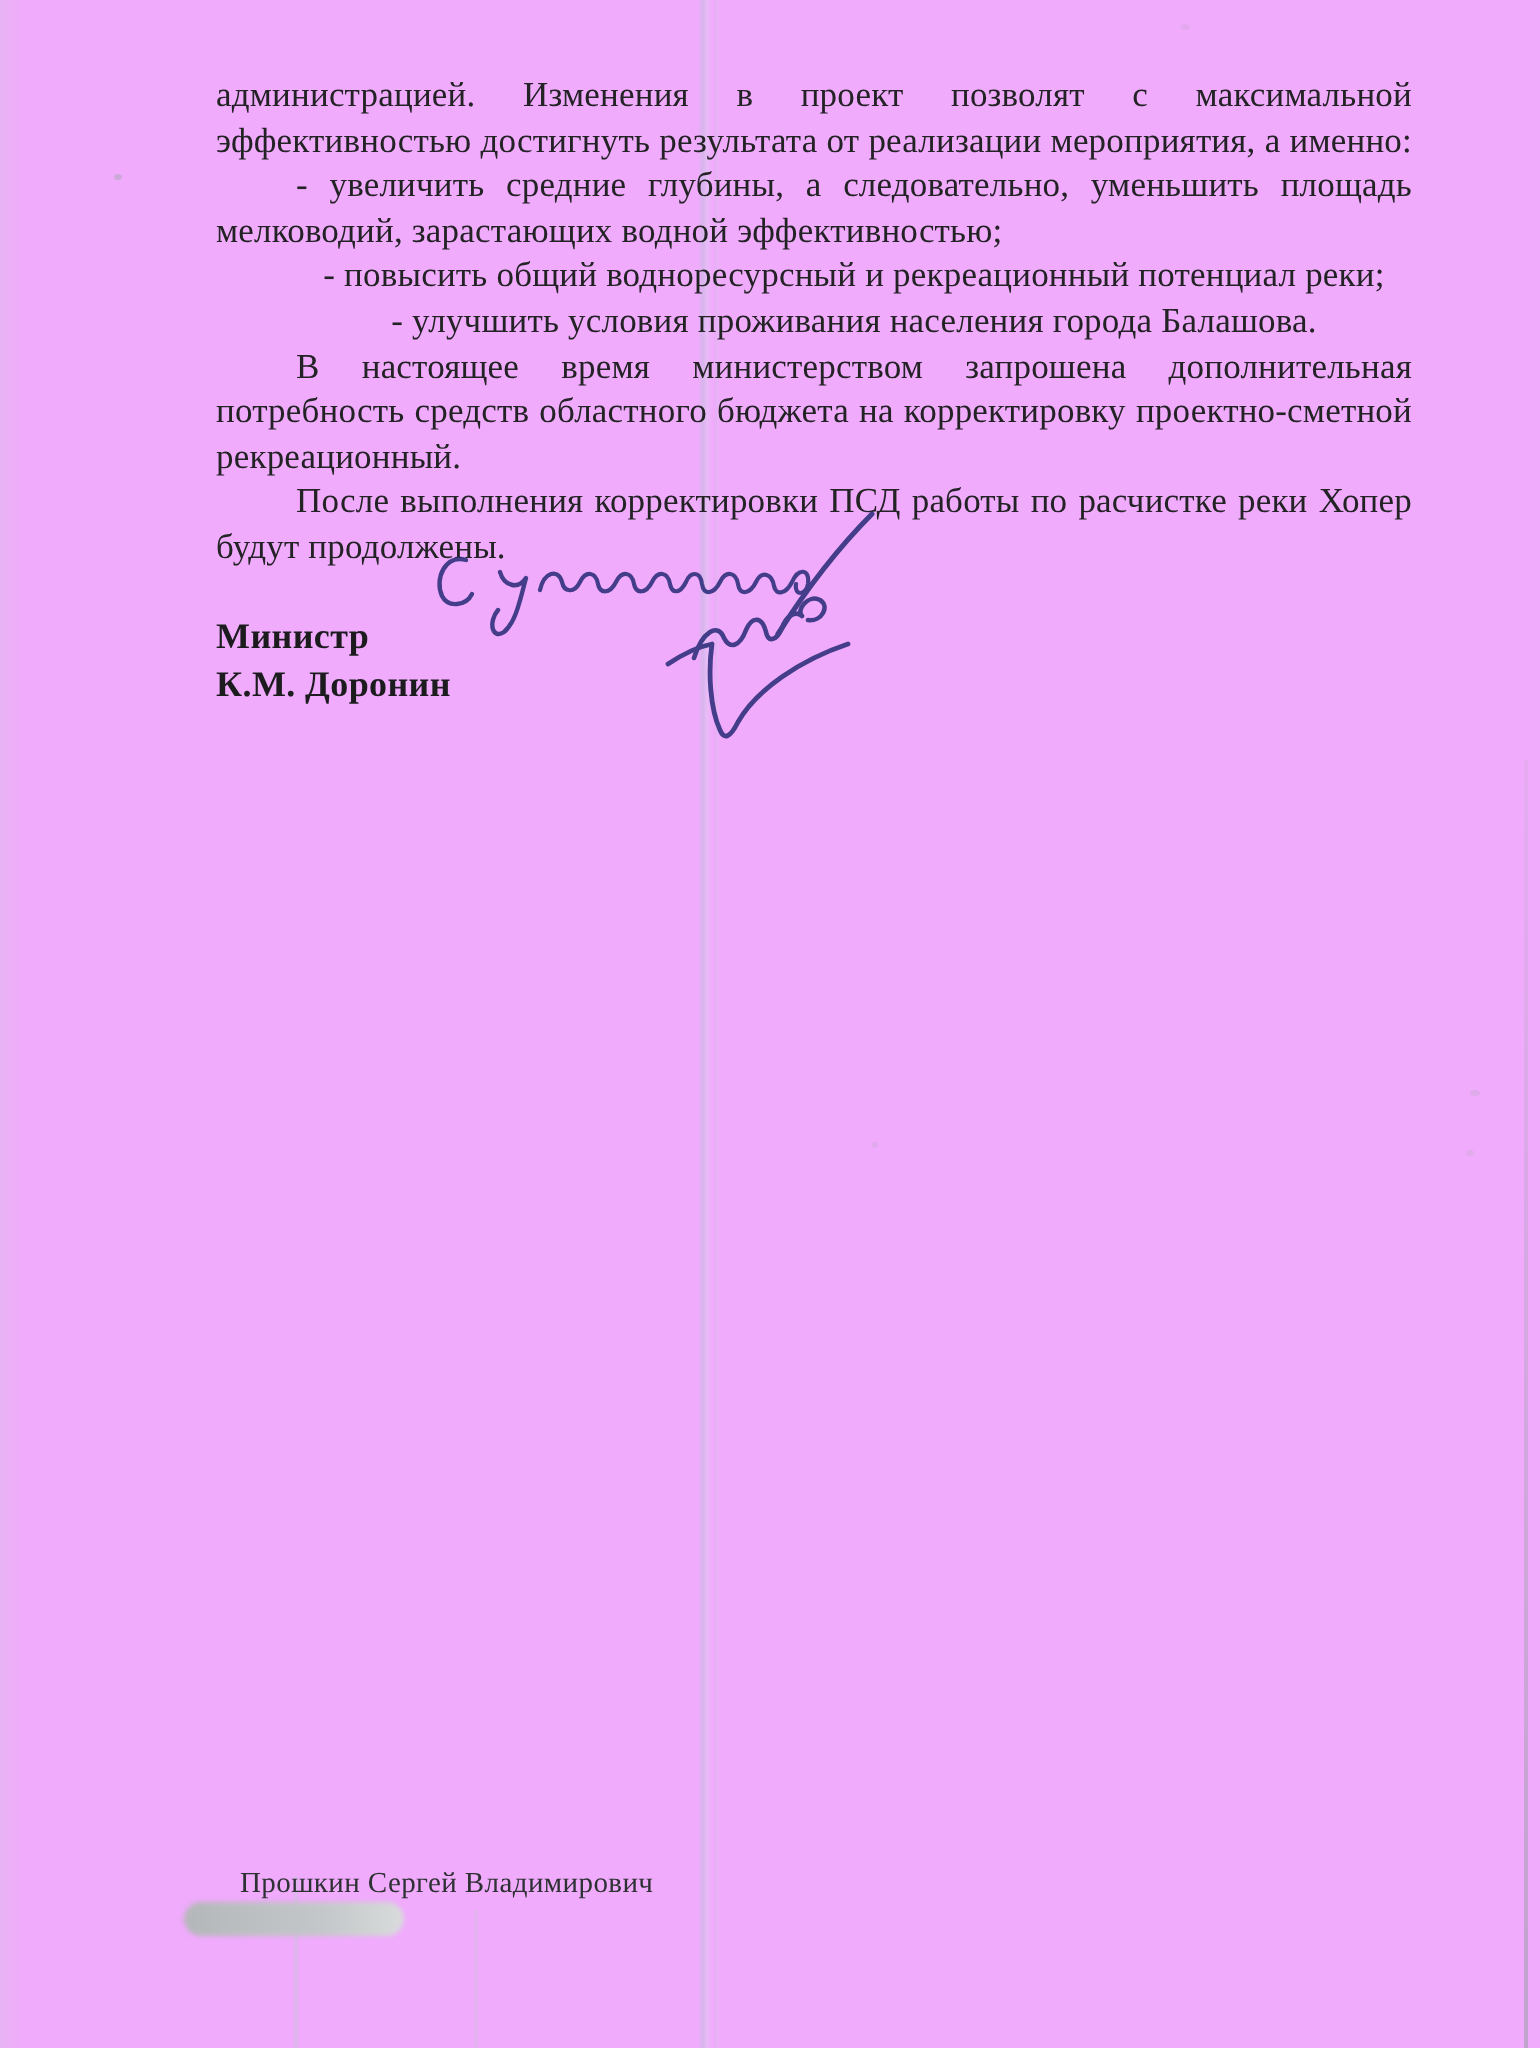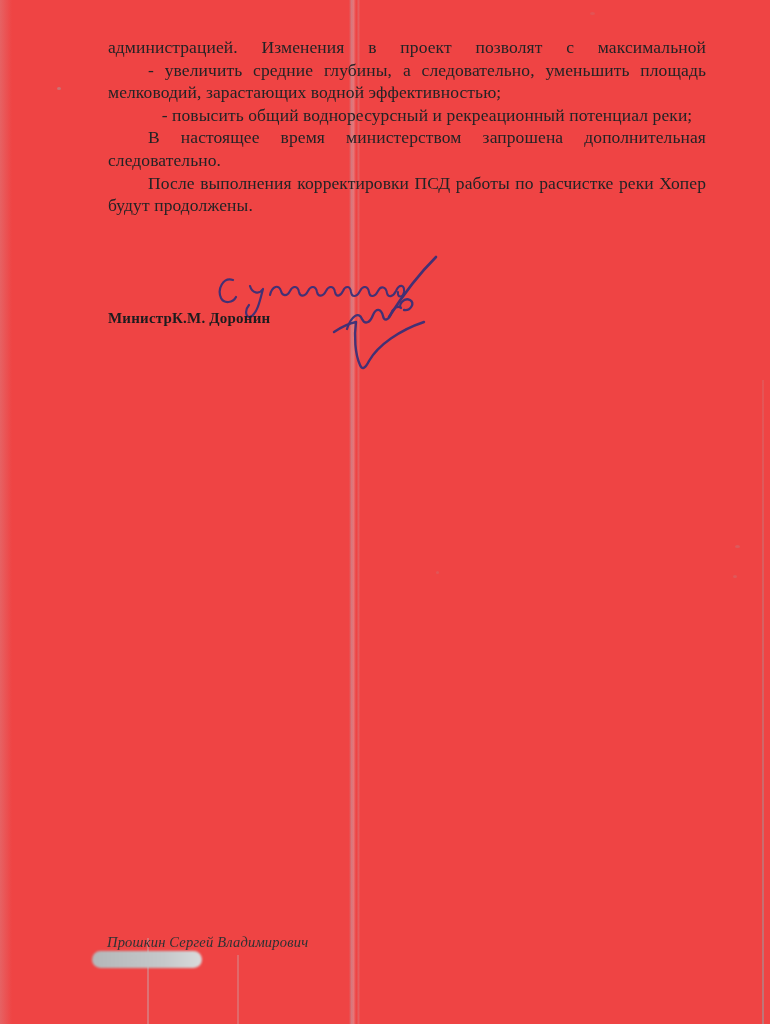--- a/index.html
+++ b/index.html
@@ -1,19 +1,19 @@
 <!DOCTYPE html>
 <html lang="ru"><head>
 <meta charset="utf-8">
 <style>
   html,body{margin:0;padding:0;background:#ffffff;}
   #page{
     position:relative;
     width:770px;height:1024px;
-    background:#ef4444;
+    background:#f0abfc;
     overflow:hidden;
     font-family:"Liberation Serif", serif;
   }
   
   .edge-left{
     position:absolute;left:0;top:0;width:12px;height:100%;
     background:linear-gradient(90deg, rgba(198,204,210,.22), rgba(198,204,210,0));
   }
   .fold-line{
     position:absolute;top:0;height:100%;
@@ -38,34 +38,35 @@
     font-size:17.5px;line-height:22.6px;color:#232325;
     letter-spacing:.1px;
   }
   .ln{white-space:normal;}
   .jl{text-align:justify;text-align-last:justify;}
   .ind{text-indent:40px;text-align:center;}
 
   
   .sig-row{
     position:absolute;left:108px;top:306px;width:598px;
-    display:flex;justify-content:flex-start;
-    font-size:15px;font-weight:bold;color:#1c1c1e;line-height:24px;
+    display:flex;justify-content:flex-end;
+    font-size:18px;font-weight:bold;color:#1c1c1e;line-height:24px;
     letter-spacing:.2px;
+    flex-direction:column;
   }
 
   
   .handwriting{
     position:absolute;left:208px;top:253px;width:240px;height:130px;
   }
 
   
   .footer-name{
-    position:absolute;left:107px;top:934px;
-    font-size:14.5px;color:#2e3133;letter-spacing:.2px;font-style:italic;
+    position:absolute;left:120px;top:934px;
+    font-size:14.5px;color:#2e3133;letter-spacing:.2px;
   }
   .redaction{
     position:absolute;left:92px;top:951px;width:110px;height:17px;
     border-radius:9px;
     background:linear-gradient(90deg,#b4b7b9,#c5c8ca 65%,#d9dbdc);
     filter:blur(1.2px);
   }
 </style>
 </head>
 <body>
@@ -79,25 +80,28 @@
   <div class="line-237"></div>
   <div class="line-right"></div>
   <div class="speck sp1"></div>
   <div class="speck sp2"></div>
   <div class="speck sp3"></div>
   <div class="speck sp4"></div>
   <div class="speck sp5"></div>
 
   <div class="body-text">
     <div class="ln jl">администрацией. Изменения в проект позволят с максимальной</div>
+    <div class="ln jl">эффективностью достигнуть результата от реализации мероприятия, а именно:</div>
     <div class="ln jl ind">- увеличить средние глубины, а следовательно, уменьшить площадь</div>
     <div class="ln">мелководий, зарастающих водной эффективностью;</div>
     <div class="ln ind">- повысить общий водноресурсный и рекреационный потенциал реки;</div>
+    <div class="ln ind">- улучшить условия проживания населения города Балашова.</div>
     <div class="ln jl ind">В настоящее время министерством запрошена дополнительная</div>
-    <div class="ln">следовательно.</div>
+    <div class="ln jl">потребность средств областного бюджета на корректировку проектно-сметной</div>
+    <div class="ln">рекреационный.</div>
     <div class="ln jl ind">После выполнения корректировки ПСД работы по расчистке реки Хопер</div>
     <div class="ln">будут продолжены.</div>
   </div>
 
   <svg class="handwriting" viewBox="0 0 240 130" fill="none" stroke="#2c2e7b" stroke-linecap="round" stroke-linejoin="round" opacity="0.88">
     <path stroke-width="2.2" d="M25,27 C15,24 9,36 13,45 C16,51 25,50 28,44"></path>
     <path stroke-width="2.2" d="M42,33 C44,40 51,42 55,36 C52,47 50,58 44,63 C38,67 36,58 41,52"></path>
     <path stroke-width="2.1" d="M62,42 C64,33 71,31 73,38 C74,43 79,44 82,38 C85,32 90,33 91,39 C92,44 97,44 100,38 C103,32 108,33 109,39 C110,44 115,44 118,38 C121,32 126,33 127,39 C128,44 132,44 135,38 C137,33 142,32 143,39 C144,45 149,44 152,38 C155,32 160,33 161,39 C162,45 167,44 170,38 C173,32 178,34 179,40 C180,45 185,44 188,38 C191,31 197,31 196,39 C195,45 189,45 190,39"></path>
     <path stroke-width="2.6" d="M181,64 C193,45 210,22 228,4"></path>
     <path stroke-width="2.3" d="M139,76 C143,63 151,58 154,66 C157,72 162,70 165,62 C168,55 173,55 175,63 C176,68 180,68 183,61 C185,55 190,52 193,55 C190,52 196,44 202,47 C207,50 203,58 196,57"></path>

